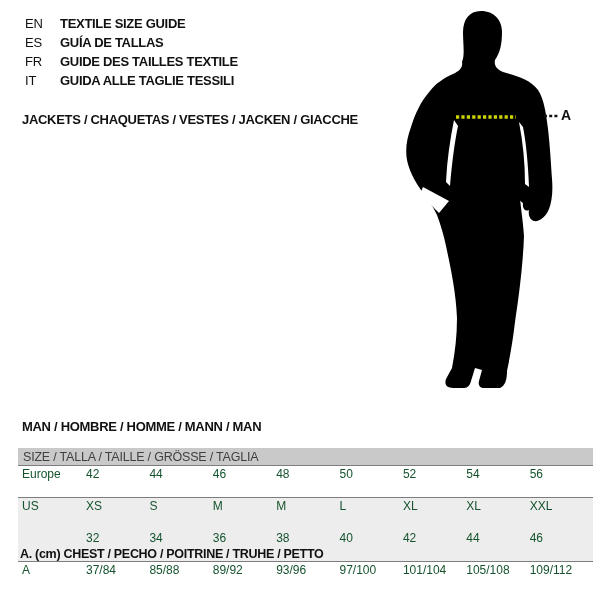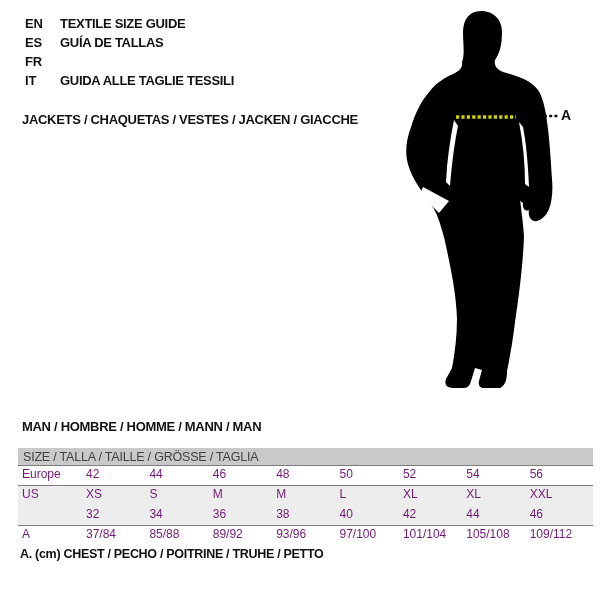--- a/index.html
+++ b/index.html
@@ -10,21 +10,21 @@
     background:#ffffff;
     font-family:"Liberation Sans", sans-serif;
     color:#111;
     overflow:hidden;
   }
 
   
   .lang-block { position:absolute; left:25px; top:14px; }
   .lang-row { display:flex; height:19px; align-items:center; }
   .lang-code {
-    width:35px; font-size:13px; font-weight:700; letter-spacing:-0.2px;
+    width:35px; font-size:13px; font-weight:400; letter-spacing:-0.2px;
   }
   .lang-label {
     font-size:13px; font-weight:700; letter-spacing:-0.3px; white-space:nowrap;
   }
 
   
   .category-block { position:absolute; left:22px; top:110px; }
   .category-line {
     font-size:13px; font-weight:700; letter-spacing:-0.3px;
     line-height:20px; white-space:nowrap;
@@ -48,22 +48,22 @@
   .size-table-header {
     height:18px; line-height:18px;
     background:#c9c9c9;
     border-bottom:1px solid #7d7d7d;
     padding-left:5px;
     font-size:12.5px; color:#404040; letter-spacing:-0.2px;
   }
   .size-row {
     display:grid;
     grid-template-columns:68px repeat(8, 1fr);
-    height:20px; line-height:17px;
-    font-size:12px; color:#701a75;
+    height:32px; line-height:17px;
+    font-size:12px; color:#14532d;
   }
   .size-row .row-label { text-align:left; padding-left:4px; }
   .size-row .cell { text-align:left; }
   .row-europe { background:#ffffff; border-bottom:1px solid #7d7d7d; }
   .row-us     { background:#ededed; }
   .row-num    { background:#ededed; border-bottom:1px solid #7d7d7d; }
   .row-a      { background:#ffffff; }
 
   
   .footnote {
@@ -78,20 +78,21 @@
   <div class="lang-row">
     <span class="lang-code">EN</span>
     <span class="lang-label">TEXTILE SIZE GUIDE</span>
   </div>
   <div class="lang-row">
     <span class="lang-code">ES</span>
     <span class="lang-label">GUÍA DE TALLAS</span>
   </div>
   <div class="lang-row">
     <span class="lang-code">FR</span>
+    <span class="lang-label">GUIDE DES TAILLES TEXTILE</span>
   </div>
   <div class="lang-row">
     <span class="lang-code">IT</span>
     <span class="lang-label">GUIDA ALLE TAGLIE TESSILI</span>
   </div>
 </div>
 
 <div class="category-block">
   <div class="category-line">JACKETS / CHAQUETAS / VESTES / JACKEN / GIACCHE</div>
 </div>

